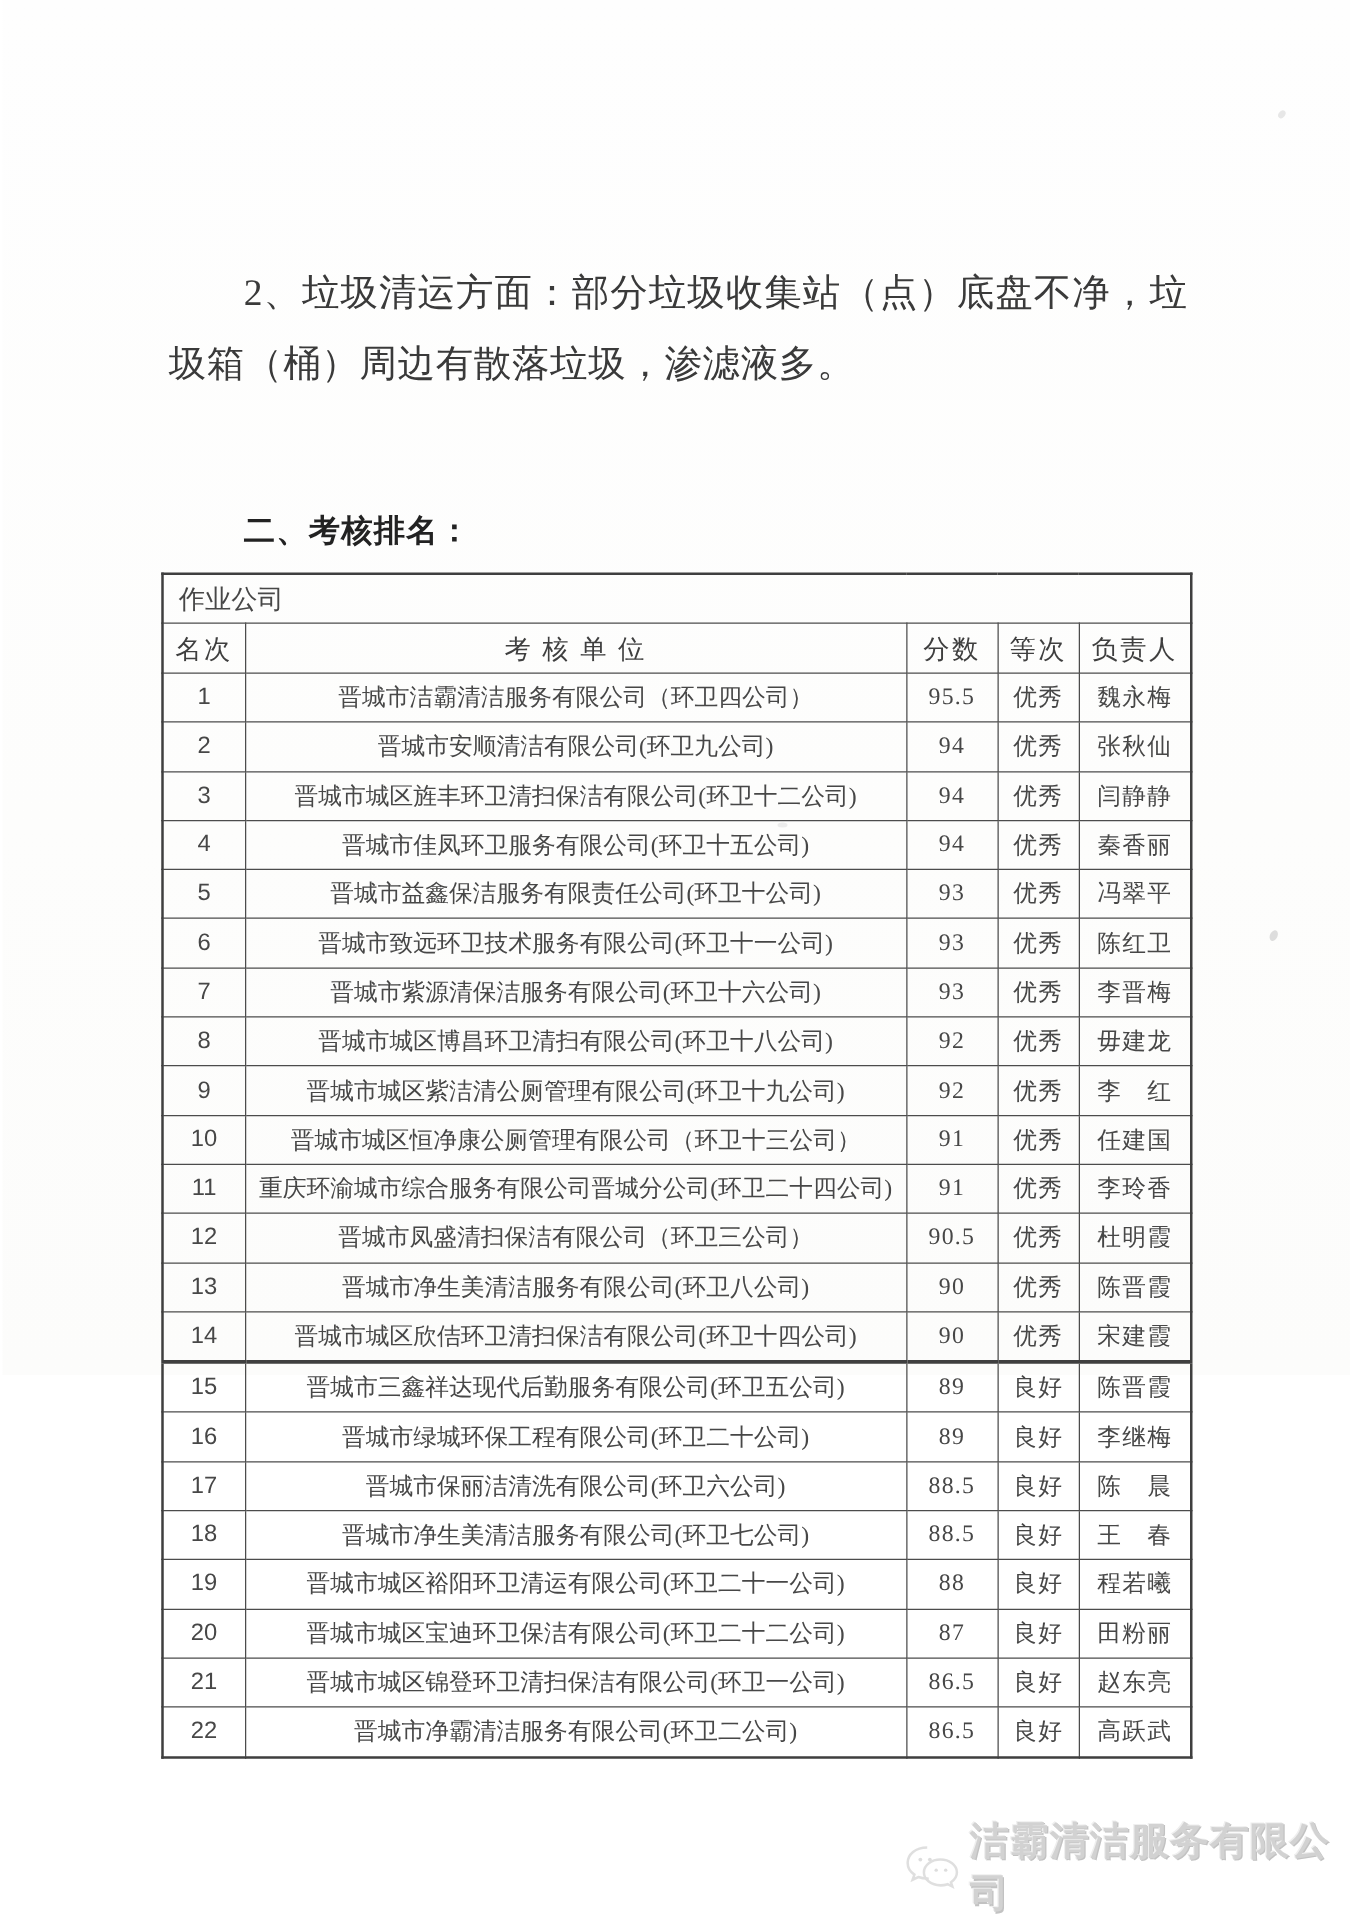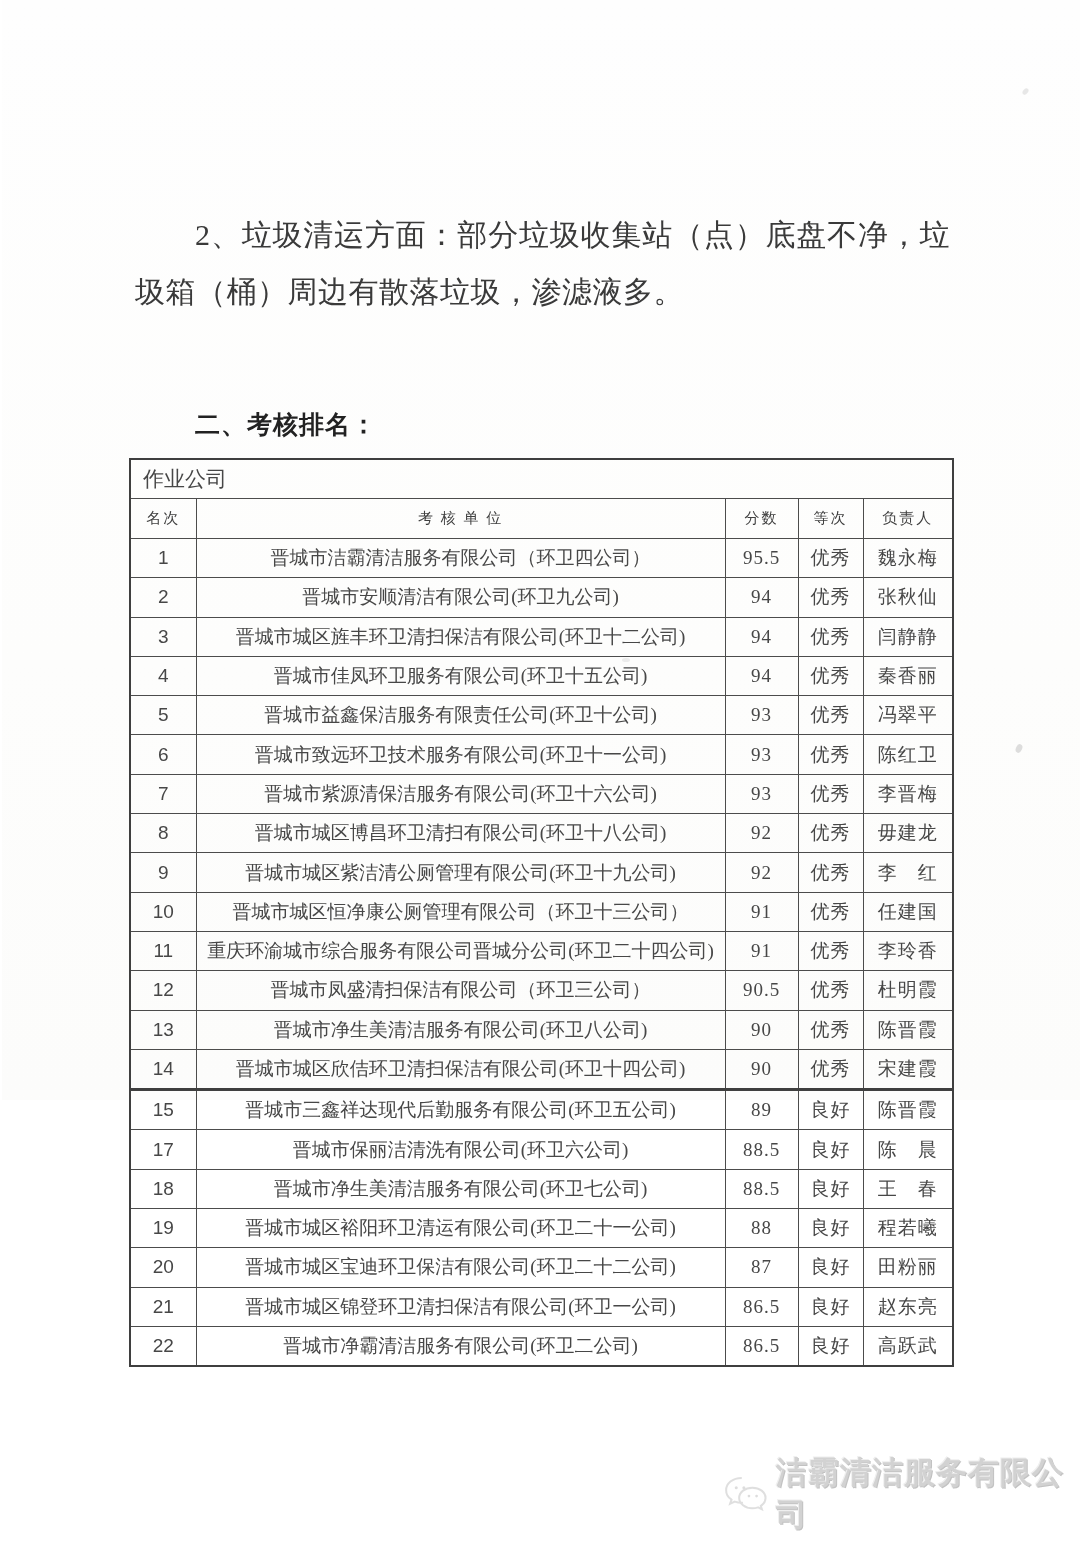--- a/index.html
+++ b/index.html
@@ -38,21 +38,21 @@
     color:#474747;
     text-align:center;vertical-align:middle;
     padding:0 2px;overflow:hidden;white-space:nowrap;
     font-weight:normal;
   }
   .rank-table{border:2px solid #3f3f3f;}
   .group-label-cell{
     height:38px;text-align:left !important;padding-left:12px !important;
     font-size:21px;color:#4a4a4a;margin-top:45px;
   }
-  .header-row th{height:39px;font-size:15px;color:#3f3f3f;letter-spacing:2px;}
+  .header-row th{height:39px;font-size:21px;color:#3f3f3f;letter-spacing:2px;}
   .data-row td{height:38.3px;font-size:19px;}
   .unit-cell{font-size:19px;}
   .score-cell,.grade-cell,.person-cell{font-size:19px;letter-spacing:1px;}
   .rank-cell{font-size:20px;font-family:"Liberation Sans","DejaVu Sans",sans-serif;color:#3c3c3c;}
   tr.group-sep td{border-top:3px solid #3f3f3f;text-align:center;}
   
   .watermark{
     position:absolute;left:722px;top:1452px;
     display:flex;align-items:center;gap:8px;
     color:#d0d0d0;
@@ -201,20 +201,27 @@
           <td class="person-cell">宋建霞</td>
         </tr>
         <tr class="data-row group-sep">
           <td class="rank-cell">15</td>
           <td class="unit-cell">晋城市三鑫祥达现代后勤服务有限公司(环卫五公司)</td>
           <td class="score-cell">89</td>
           <td class="grade-cell">良好</td>
           <td class="person-cell">陈晋霞</td>
         </tr>
         <tr class="data-row">
+          <td class="rank-cell">16</td>
+          <td class="unit-cell">晋城市绿城环保工程有限公司(环卫二十公司)</td>
+          <td class="score-cell">89</td>
+          <td class="grade-cell">良好</td>
+          <td class="person-cell">李继梅</td>
+        </tr>
+        <tr class="data-row">
           <td class="rank-cell">17</td>
           <td class="unit-cell">晋城市保丽洁清洗有限公司(环卫六公司)</td>
           <td class="score-cell">88.5</td>
           <td class="grade-cell">良好</td>
           <td class="person-cell">陈　晨</td>
         </tr>
         <tr class="data-row">
           <td class="rank-cell">18</td>
           <td class="unit-cell">晋城市净生美清洁服务有限公司(环卫七公司)</td>
           <td class="score-cell">88.5</td>

